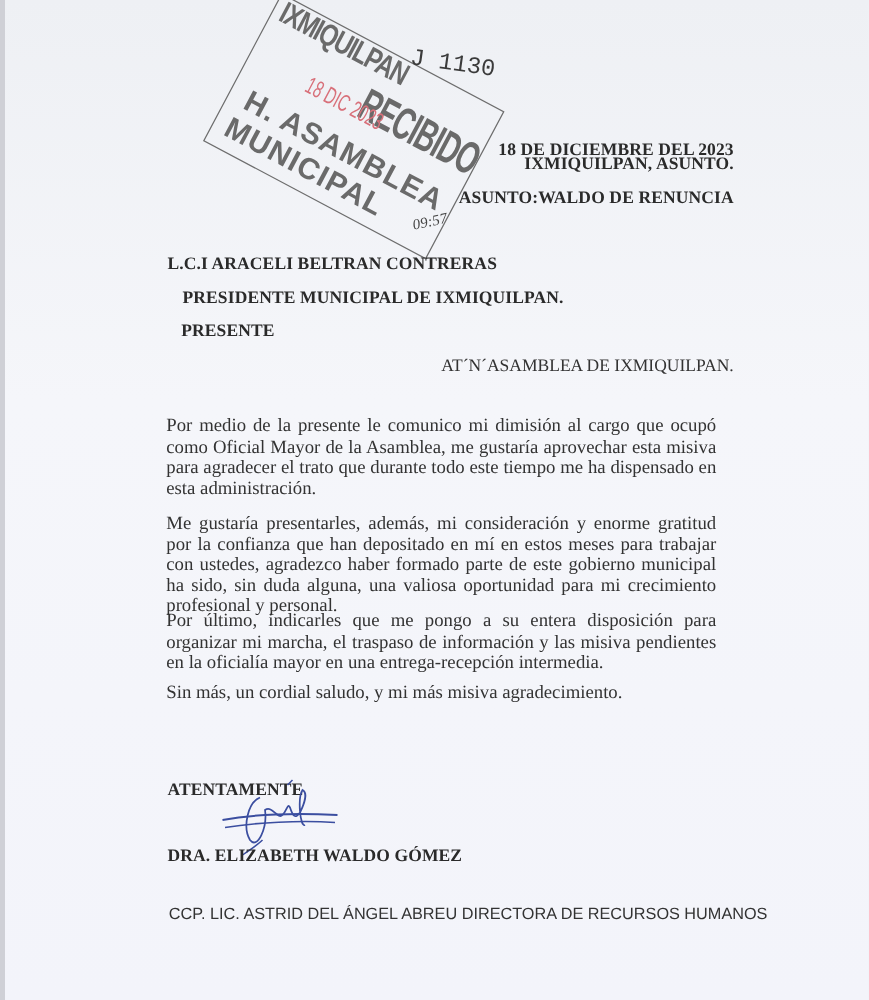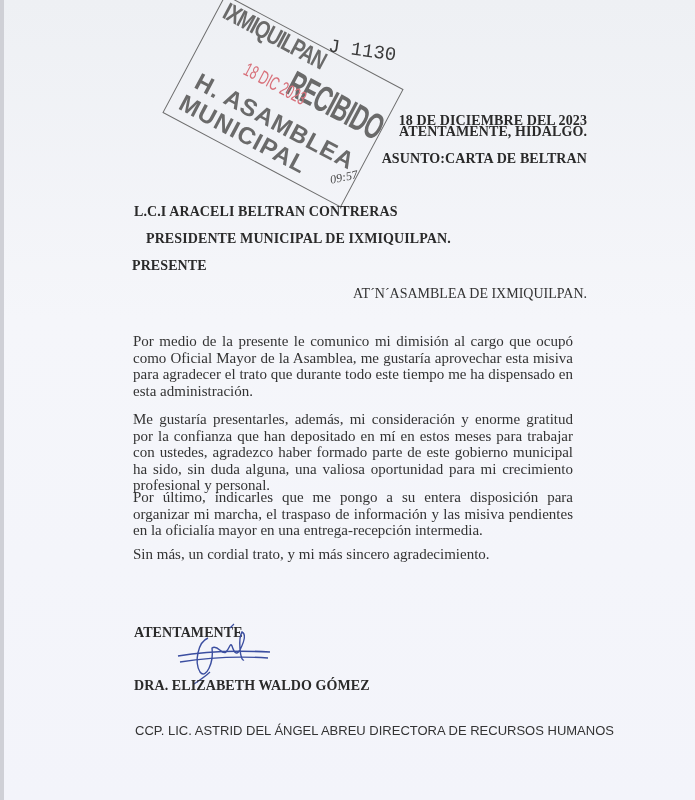--- a/index.html
+++ b/index.html
@@ -47,32 +47,32 @@
     <span class="s-top">IXMIQUILPAN</span>
     <span class="s-rec">RECIBIDO</span>
     <span class="s-date">18 DIC 2023</span>
     <span class="s-asam">H. ASAMBLEA</span>
     <span class="s-mun">MUNICIPAL</span>
   </div>
   <div class="folio">J 1130</div>
   <div class="hora">09:57</div>
 
   <div class="abs hdr" style="right:108px; top:113px;">18 DE DICIEMBRE DEL 2023</div>
-  <div class="abs hdr" style="right:108px; top:124px;">ATENTAMENTE, HIDALGO.</div>
-  <div class="abs hdr" style="right:108px; top:151px;">ASUNTO:CARTA DE BELTRAN</div>
+  <div class="abs hdr" style="right:108px; top:124px;">IXMIQUILPAN, ASUNTO.</div>
+  <div class="abs hdr" style="right:108px; top:151px;">ASUNTO:WALDO DE RENUNCIA</div>
 
   <div class="abs hdr" style="left:134px; top:204px;">L.C.I ARACELI BELTRAN CONTRERAS</div>
   <div class="abs hdr" style="left:134px; top:231px;margin-left:12px;">PRESIDENTE MUNICIPAL DE IXMIQUILPAN.</div>
-  <div class="abs hdr" style="left:132px; top:258px;">PRESENTE</div>
+  <div class="abs hdr" style="left:145px; top:258px;">PRESENTE</div>
   <div class="abs" style="right:108px; top:286px; font-size:14px; color:#333;">AT´N´ASAMBLEA DE IXMIQUILPAN.</div>
 
   <p class="para" style="top:333px; margin:0;">Por medio de la presente le comunico mi dimisión al cargo que ocupó como Oficial Mayor de la Asamblea, me gustaría aprovechar esta misiva para agradecer el trato que durante todo este tiempo me ha dispensado en esta administración.</p>
   <p class="para" style="top:411px; margin:0;">Me gustaría presentarles, además, mi consideración y enorme gratitud por la confianza que han depositado en mí en estos meses para trabajar con ustedes, agradezco haber formado parte de este gobierno municipal ha sido, sin duda alguna, una valiosa oportunidad para mi crecimiento profesional y personal.</p>
   <p class="para" style="top:489px; margin:0;">Por último, indicarles que me pongo a su entera disposición para organizar mi marcha, el traspaso de información y las misiva pendientes en la oficialía mayor en una entrega-recepción intermedia.</p>
-  <p class="para" style="top:546px; margin:0;">Sin más, un cordial trato, y mi más sincero agradecimiento.</p>
+  <p class="para" style="top:546px; margin:0;">Sin más, un cordial saludo, y mi más misiva agradecimiento.</p>
 
   <div class="abs hdr" style="left:134px; top:625px;text-align:center;">ATENTAMENTE</div>
 
   <svg class="abs" style="left:170px; top:622px;" width="110" height="72" viewBox="0 0 110 72">
     <path d="M8 34 C30 30,60 28,100 30" stroke="#3b4ea0" stroke-width="1.6" fill="none"></path>
     <path d="M10 40 C35 36,70 34,98 36" stroke="#3b4ea0" stroke-width="1.3" fill="none"></path>
     <path d="M38 16 C28 20,24 40,30 50 C36 58,44 40,42 26 C48 22,52 34,56 30 C60 26,60 20,62 24 C64 30,66 34,70 28 C74 20,76 12,72 10 C68 16,70 40,74 38" stroke="#3b4ea0" stroke-width="1.4" fill="none"></path>
     <path d="M60 6 L64 2 M24 62 C30 58,36 54,40 50" stroke="#3b4ea0" stroke-width="1.2" fill="none"></path>
   </svg>
 

